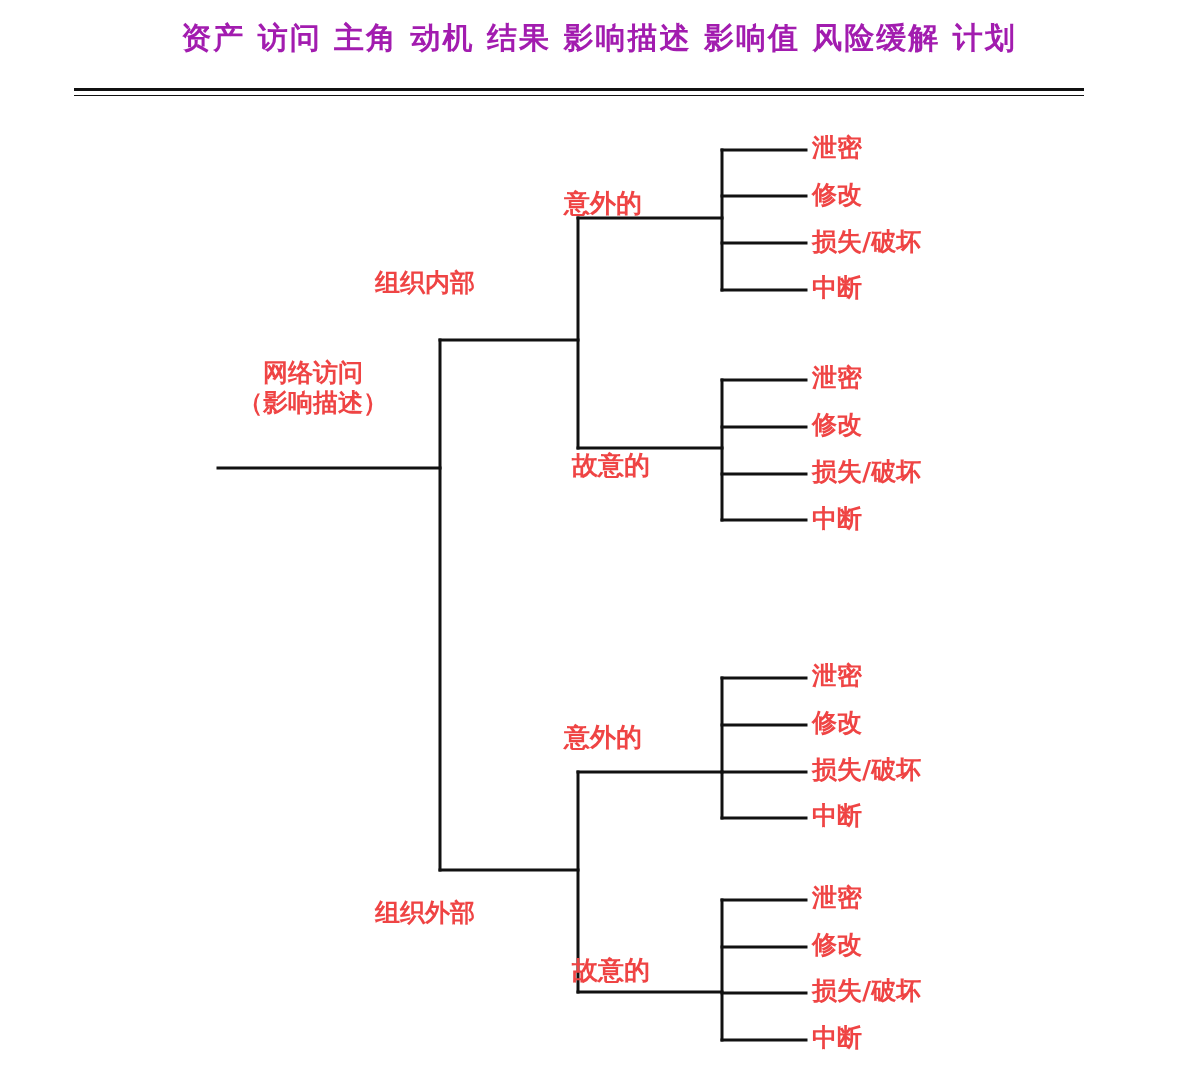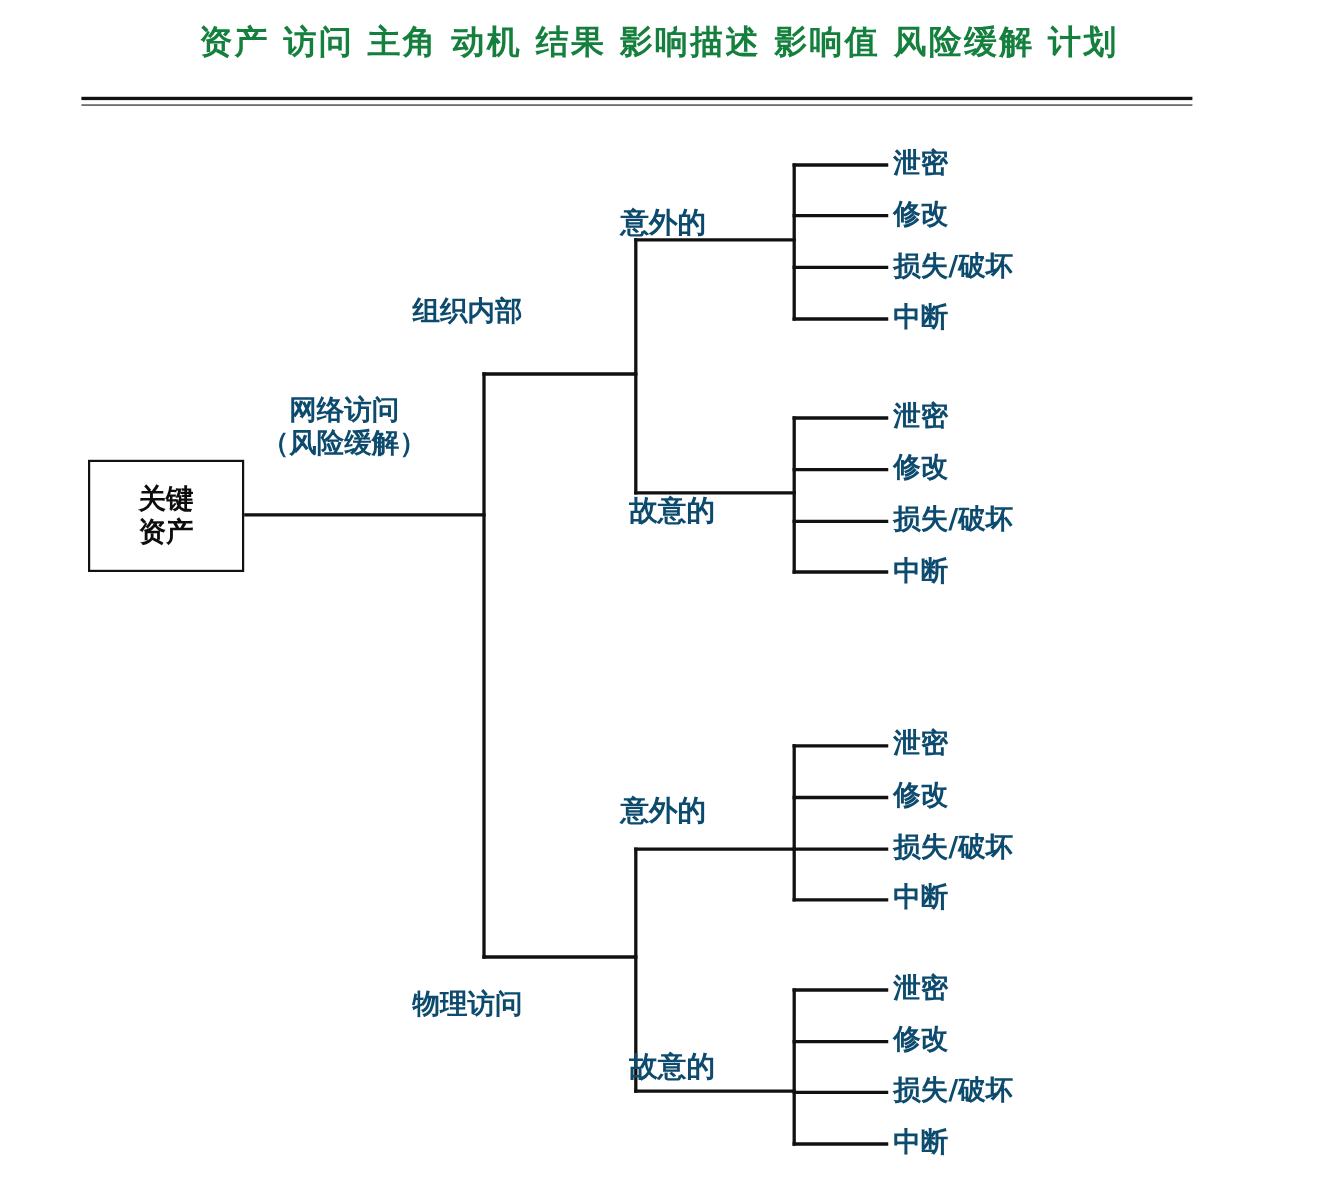--- a/index.html
+++ b/index.html
@@ -28,21 +28,21 @@
     top: 18px;
     width: 1198px;
     text-align: center;
   }
   .header-title {
     display: inline-block;
     font-size: 30px;
     font-weight: bold;
     letter-spacing: 2px;
     white-space: nowrap;
-    color: #15803d;
+    color: #a21caf;
   }
   .header-rule {
     position: absolute;
     left: 74px;
     top: 88px;
     width: 1010px;
     height: 0;
     border-top: 3px solid #111;
   }
   .header-rule.thin {
@@ -54,21 +54,21 @@
     position: absolute;
     left: 0;
     top: 0;
     width: 1198px;
     height: 1088px;
   }
   
   .node-label {
     position: absolute;
     font-weight: bold;
-    color: #0c4a6e;
+    color: #ef4444;
     white-space: nowrap;
     line-height: 1.18;
   }
   .root-box {
     position: absolute;
     border: 2px solid #111;
     background: #fff;
     text-align: center;
     font-weight: bold;
     line-height: 1.2;
@@ -128,32 +128,28 @@
       <path d="M 722 818 L 806 818"></path>
 
       <path d="M 722 900 L 722 1040"></path>
       <path d="M 722 900 L 806 900"></path>
       <path d="M 722 947 L 806 947"></path>
       <path d="M 722 993 L 806 993"></path>
       <path d="M 722 1040 L 806 1040"></path>
     </g>
   </svg>
 
-  <div class="root-box" style="left:80px; top:418px; width:138px; height:98px; display:flex; flex-direction:column; align-items:center; justify-content:center;">
-    <span class="root-text">关键</span>
-    <span class="root-text">资产</span>
-  </div>
 
   <div class="node-label lvl1" style="left:238px; top:358px; text-align:center;">
     <div>网络访问</div>
-    <div>（风险缓解）</div>
+    <div>（影响描述）</div>
   </div>
 
   <div class="node-label lvl1" style="left:362px; top:268px;margin-left:13px;">组织内部</div>
-  <div class="node-label lvl1" style="left:375px; top:898px;">物理访问</div>
+  <div class="node-label lvl1" style="left:375px; top:898px;">组织外部</div>
 
   <div class="node-label lvl2" style="left:564px; top:188px;">意外的</div>
   <div class="node-label lvl2" style="left:572px; top:450px;">故意的</div>
   <div class="node-label lvl2" style="left:564px; top:722px;">意外的</div>
   <div class="node-label lvl2" style="left:572px; top:955px;">故意的</div>
 
   <div class="node-label leaf" style="left:812px; top:133px;">泄密</div>
   <div class="node-label leaf" style="left:812px; top:180px;">修改</div>
   <div class="node-label leaf" style="left:812px; top:227px;">损失/破坏</div>
   <div class="node-label leaf" style="left:812px; top:273px;">中断</div>

